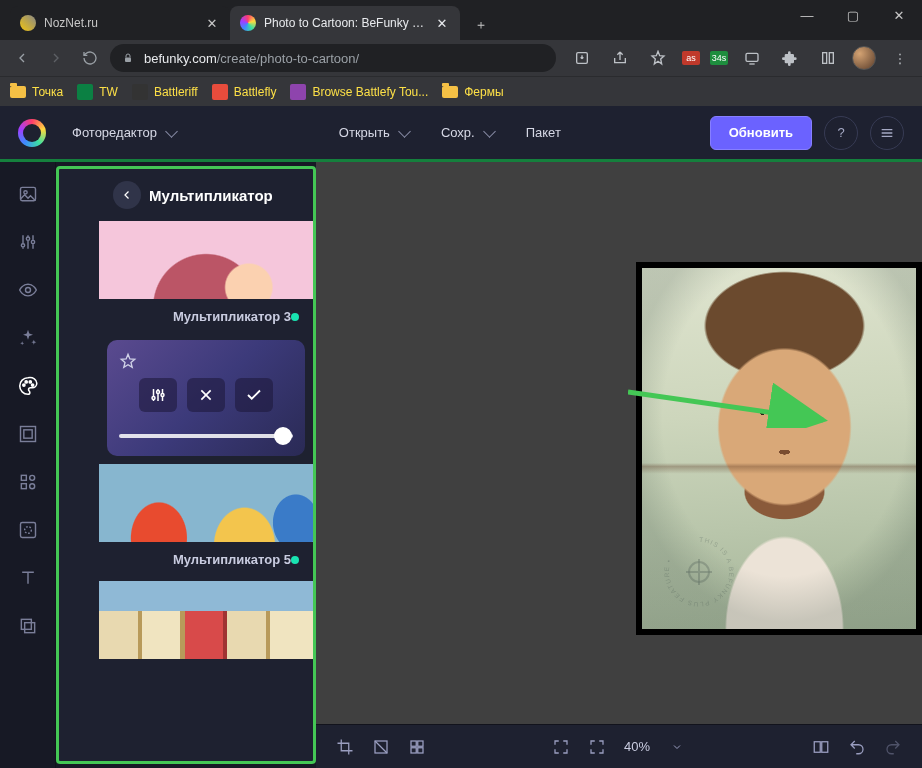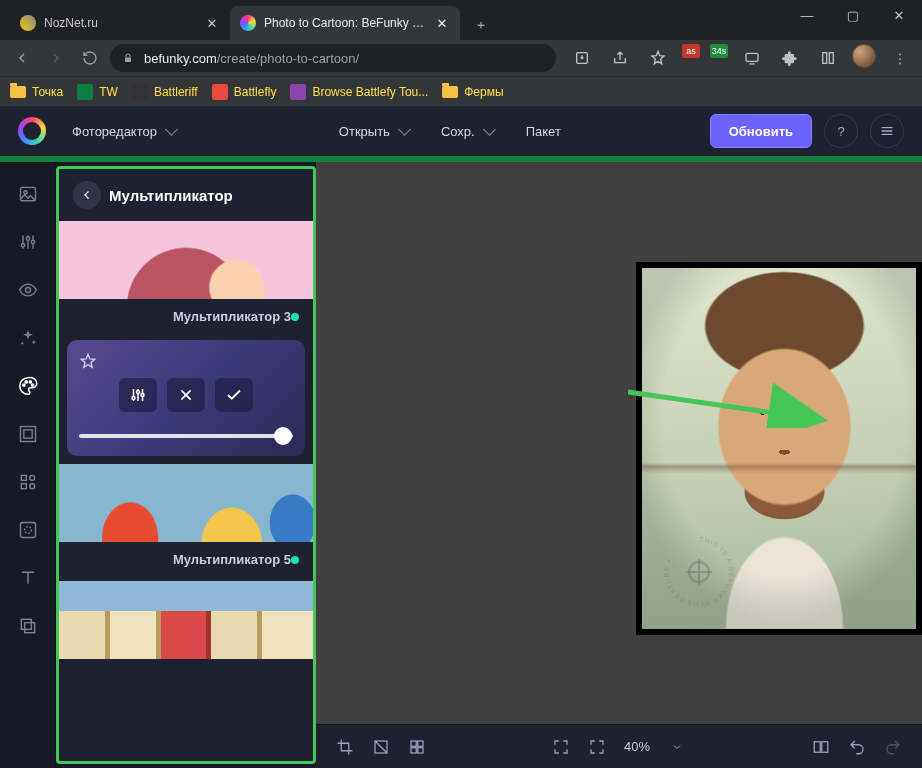--- a/index.html
+++ b/index.html
@@ -28,38 +28,38 @@
 .tab .ttitle { flex:1; overflow:hidden; white-space:nowrap; text-overflow:ellipsis; font-size:12px; }
 .tab .tclose { width:16px; text-align:center; }
 .newtab { width:30px; height:30px; display:flex; align-items:center; justify-content:center; color:#c7c7c7; margin-left:6px; }
 
 
 .omnibar { height:36px; background:#35363a; display:flex; align-items:center; padding:0 8px; gap:6px; }
 .nav-ico { width:28px; height:28px; display:flex; align-items:center; justify-content:center; color:#9aa0a6; border-radius:50%; }
 .omnibox { flex:1; height:28px; background:#202124; border-radius:14px; display:flex; align-items:center; padding:0 12px; gap:8px; color:#9aa0a6; font-size:13px; }
 .omnibox .lock { width:14px; }
 .url-host { color:#e8eaed; }
-.omni-right { display:flex; gap:10px; margin-left:6px; }
+.omni-right { display:flex; align-items:center; gap:10px; margin-left:6px; }
 .omni-right .nav-ico { color:#bdc1c6; }
 .ext-badge { width:18px; height:14px; background:#c0392b; color:#fff; font-size:9px; border-radius:2px; display:flex; align-items:center; justify-content:center; }
 .ext-badge.green { background:#1e8e3e; }
 .avatar { width:24px; height:24px; border-radius:50%; background:radial-gradient(circle at 30% 30%,#d4a373,#5a3d2b); border:1px solid #555; }
 
 
 .bookmarks { height:30px; background:#35363a; display:flex; align-items:center; padding:0 10px; gap:14px; border-top:1px solid #2a2b2e; }
 .bm { display:flex; align-items:center; gap:6px; color:#fde047; font-size:12px; }
 .bm-folder { width:16px; height:12px; background:#f5c045; border-radius:2px; position:relative; }
 .bm-folder::before { content:""; position:absolute; top:-3px; left:0; width:7px; height:3px; background:#f5c045; border-radius:1px 1px 0 0; }
 .bm-icon { width:16px; height:16px; border-radius:2px; }
 
 
 .app { position:absolute; top:106px; left:0; right:0; bottom:0; background:#171925; }
 .app-header {
   height:56px; background:#1e2130; display:flex; align-items:center;
-  padding:0 18px; gap:12px; border-bottom:6px solid #15803d;
+  padding:0 18px; gap:12px; border-bottom:3px solid #15803d;
 }
 .logo { width:28px; height:28px; border-radius:50%; background:conic-gradient(#ff3d6a,#ffd93d,#3de0a1,#3d8bff,#a23dff,#ff3d6a); position:relative; }
 .logo::after { content:""; position:absolute; inset:5px; border-radius:50%; background:#1e2130; }
 .hdr-btn {
   height:34px; padding:0 14px; display:flex; align-items:center; gap:8px;
   color:#d6d8e5; font-size:13px; border-radius:6px; cursor:pointer;
 }
 .hdr-btn.dd::after { content:""; width:8px; height:8px; border-right:1.5px solid #8a8ea8; border-bottom:1.5px solid #8a8ea8; transform:rotate(45deg); margin-top:-3px; margin-left:2px; }
 .hdr-spacer { flex:1; }
 .hdr-center { display:flex; gap:4px; }
@@ -75,21 +75,21 @@
 .toolrail {
   width:56px; background:#171925; display:flex; flex-direction:column; align-items:center;
   padding-top:20px; gap:24px; border-right:1px solid #12131c;
 }
 .toolrail .tool { width:24px; height:24px; color:#7a7e99; display:flex; align-items:center; justify-content:center; }
 .toolrail .tool.active { color:#fff; }
 
 .panel {
   width:260px; background:#1e2130; position:relative;
   border:3px solid #44c755; border-radius:4px;
-  margin:4px 0 4px 0; overflow:hidden;
+  margin:4px 0 4px 0; overflow:hidden;padding-left:40px;
 }
 .panel-header { display:flex; align-items:center; gap:8px; padding:12px 14px; }
 .back-circ { width:28px; height:28px; border-radius:50%; background:#303449; display:flex; align-items:center; justify-content:center; }
 .back-circ svg { width:12px; height:12px; }
 .panel-title { font-size:15px; font-weight:700; color:#fff; }
 .preset { margin:0 0 4px 0; }
 .preset-thumb { width:100%; height:78px; background:#8aa; display:block; }
 .preset-label { display:flex; align-items:center; justify-content:flex-end; padding:10px 14px; font-size:13px; font-weight:600; color:#c9cce0; }
 .dot-teal { width:8px; height:8px; border-radius:50%; background:#19e3b1; }
 

